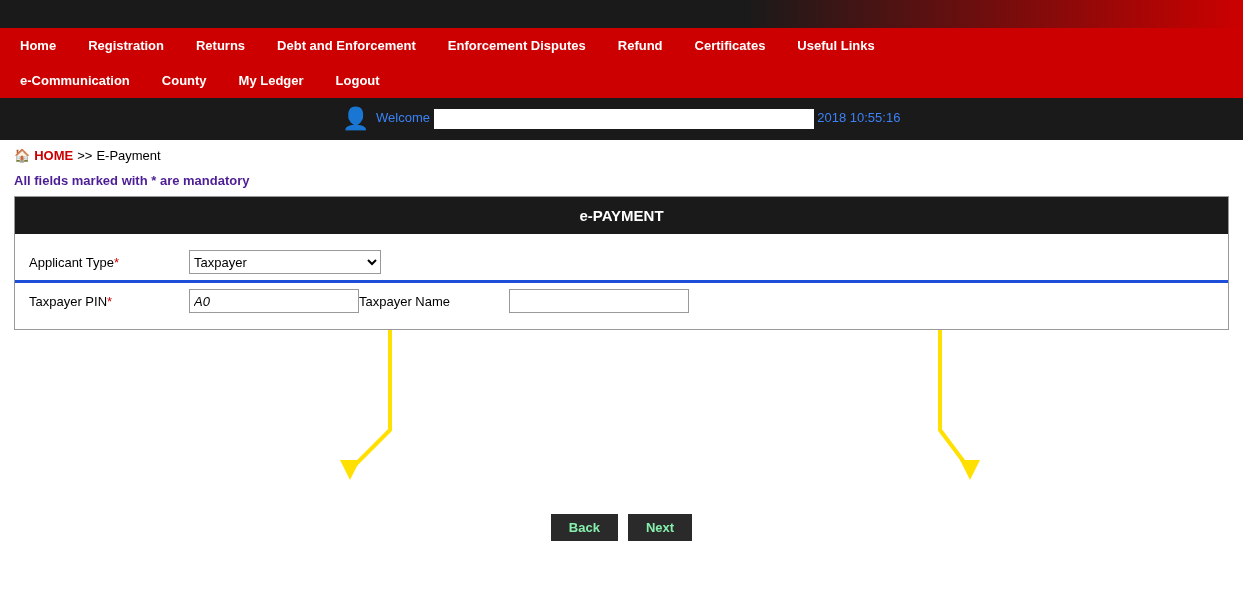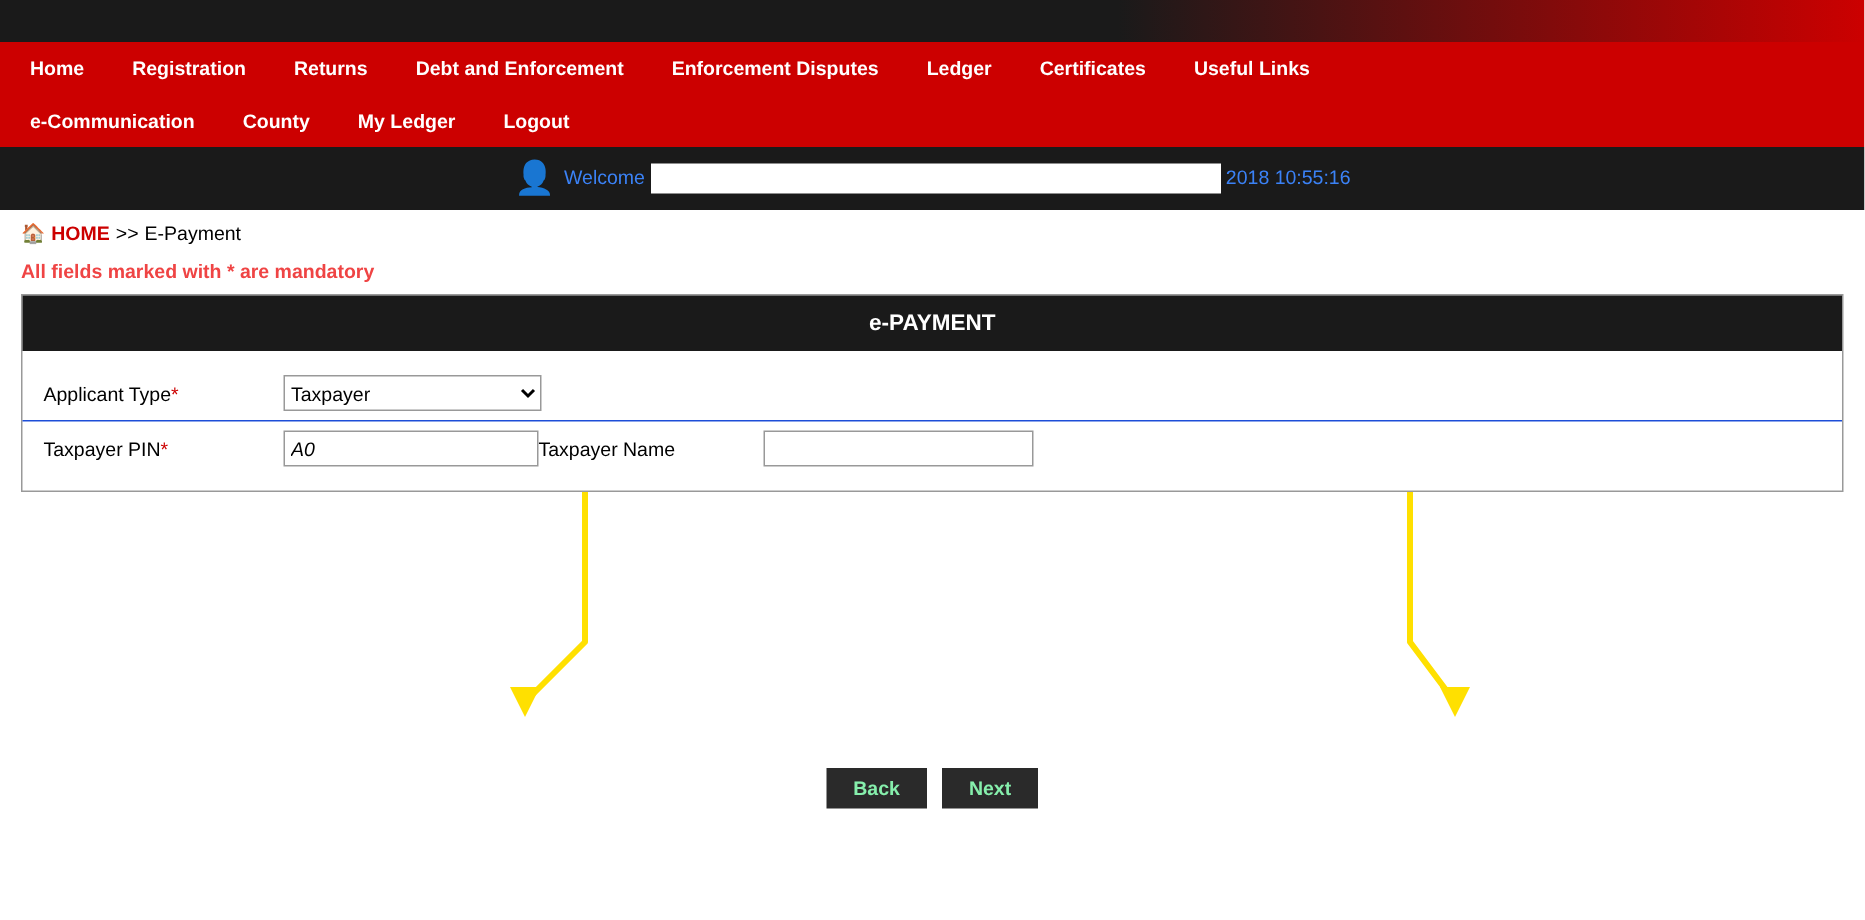--- a/index.html
+++ b/index.html
@@ -71,21 +71,21 @@
     }
     .breadcrumb a {
       color: #000;
       text-decoration: none;
       font-weight: bold;
       color: #cc0000;
     }
 
     
     .mandatory-note {
-      color: #ef4444;
+      color: #4c1d95;
       font-weight: bold;
       font-size: 13px;
       padding: 2px 14px 8px 14px;
     }
 
     
     .form-container {
       margin: 0 14px;
       border: 1px solid #999;
     }
@@ -97,38 +97,38 @@
       font-size: 15px;
       padding: 10px;
     }
     .form-body {
       padding: 10px 0;
     }
     .form-row {
       display: flex;
       align-items: center;
       padding: 6px 14px;
-      border-bottom: 1px solid #1d4ed8;
+      border-bottom: 3px solid #1d4ed8;
     }
     .form-row:last-child { border-bottom: none; }
     .form-label {
       width: 160px;
       font-size: 13px;
       color: #000;
     }
     .required { color: #cc0000; }
     .form-control {
       border: 1px solid #999;
       padding: 3px 4px;
       font-size: 13px;
       height: 24px;
       font-style: italic;
     }
     .form-select {
-      width: 172px;
+      width: 192px;
       height: 24px;
       border: 1px solid #999;
       font-size: 13px;
       background: #fff;
     }
     .form-input {
       width: 170px;
     }
     .taxpayer-name-label {
       width: 150px;
@@ -171,21 +171,21 @@
 
 <div class="top-bar"></div>
 
 <nav>
   <div class="nav-row1">
     <a class="nav-item">Home</a>
     <a class="nav-item">Registration</a>
     <a class="nav-item">Returns</a>
     <a class="nav-item">Debt and Enforcement</a>
     <a class="nav-item">Enforcement Disputes</a>
-    <a class="nav-item">Ledger</a>
+    <a class="nav-item">Refund</a>
     <a class="nav-item">Certificates</a>
     <a class="nav-item">Useful Links</a>
   </div>
   <div class="nav-row2">
     <a class="nav-item">e-Communication</a>
     <a class="nav-item">County</a>
     <a class="nav-item">My Ledger</a>
     <a class="nav-item">Logout</a>
   </div>
 </nav>

